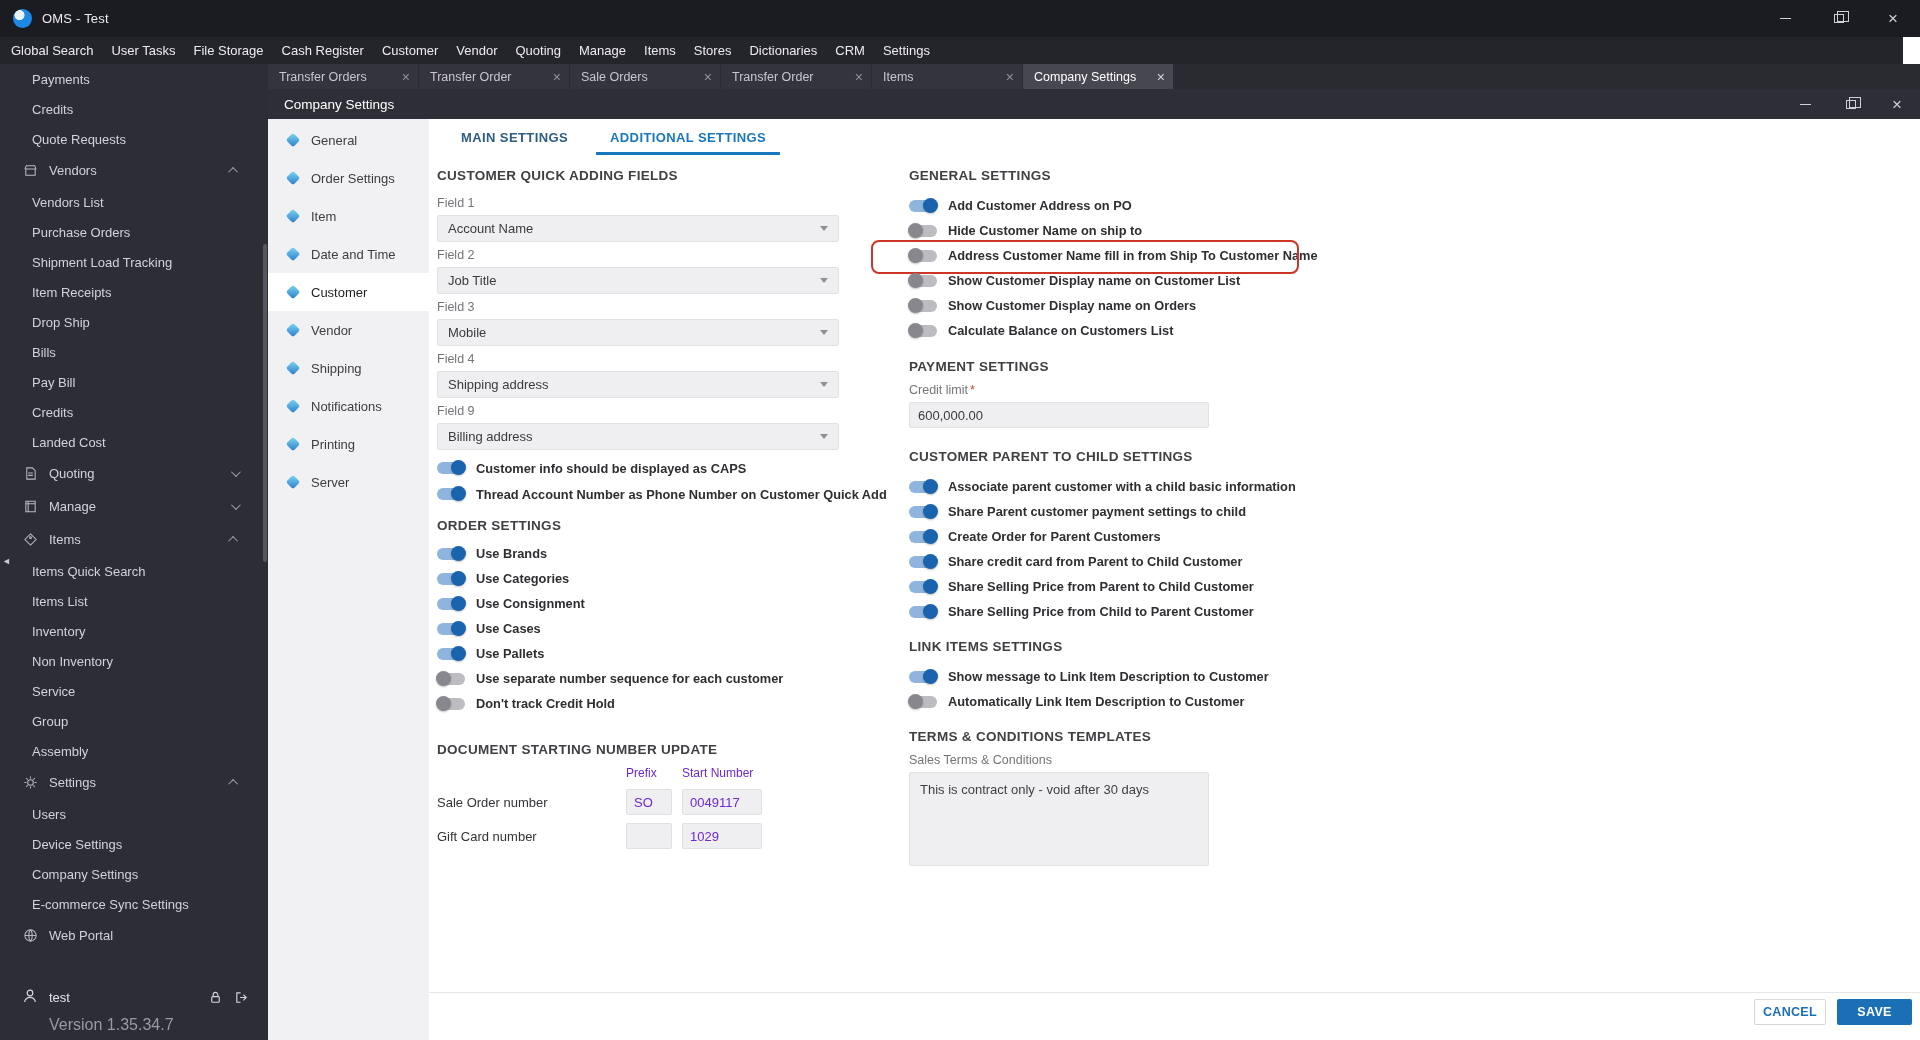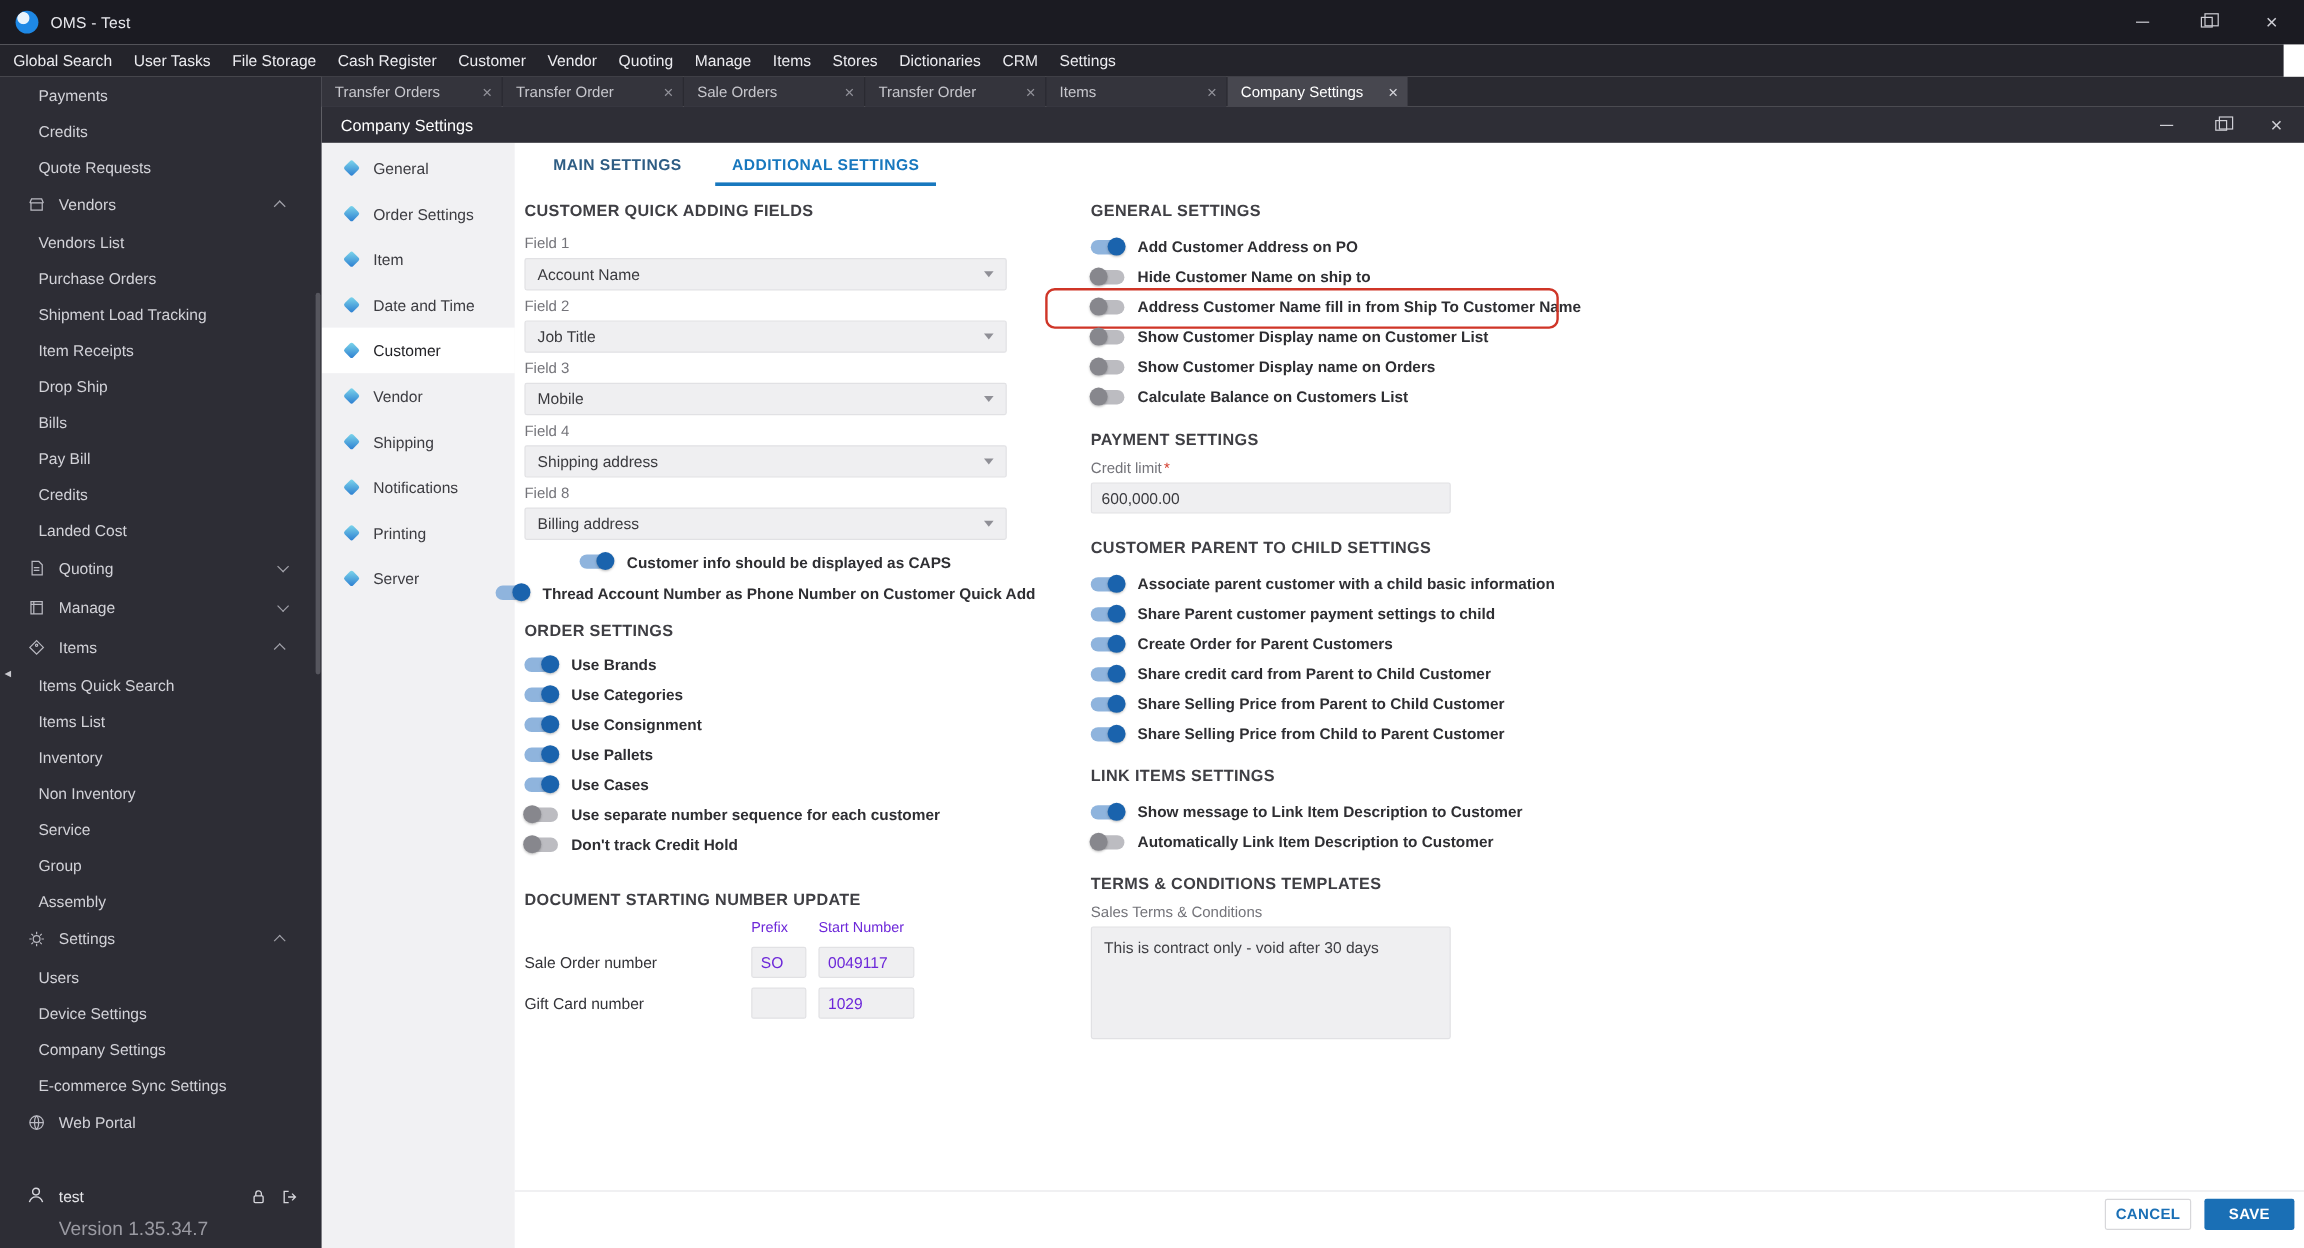--- a/index.html
+++ b/index.html
@@ -69,21 +69,21 @@
   .mb10{margin-bottom:10px;} .mb8{margin-bottom:8px;} .mb6{margin-bottom:6px;}
   .mt10{margin-top:10px;} .mt14{margin-top:14px;} .mt15{margin-top:15px;} .mt20{margin-top:20px;} .mt25{margin-top:25px;}
 
   .flabel { font-size:12.5px; color:#74747a; line-height:16px; margin-bottom:4px; }
   .req { color:#d43a2a; margin-left:2px; }
   .fblock { margin-bottom:5px; }
   .select { height:27px; background:#efeff1; border:1px solid #e1e1e4; border-radius:2px; display:flex; align-items:center; padding:0 10px; font-size:13px; color:#3a3a3e; }
   .caret { margin-left:auto; width:0; height:0; border-left:4px solid transparent; border-right:4px solid transparent; border-top:5px solid #8f8f96; }
 
   .trow { display:flex; align-items:center; height:25px; gap:11px; white-space:nowrap; }
-  .trow26 { height:26px;justify-content:center; }
+  .trow26 { height:26px; }
   .tlabel { font-size:12.8px; font-weight:600; color:#2e2e32; }
 
   .switch { position:relative; display:inline-block; width:28px; height:12px; border-radius:6px; background:#bcbcc1; flex:none; }
   .switch::after { content:''; position:absolute; top:-2px; left:-1px; width:15px; height:15px; border-radius:50%; background:#87878d; box-shadow:0 1px 2px rgba(0,0,0,.25); }
   .switch.on { background:#8fb4dd; }
   .switch.on::after { left:14px; background:#1a63ad; }
 
   .trow.highlight { position:relative; }
   .trow.highlight::before { content:''; position:absolute; left:-38px; top:-3px; width:424px; height:30px; border:2.5px solid #cf3527; border-radius:8px; pointer-events:none; }
 
@@ -411,21 +411,21 @@
         </div>
     </div>
     <div class="fblock">
       <div class="flabel">Field 4</div>
       <div class="select">
           <span>Shipping address</span>
           <span class="caret"></span>
         </div>
     </div>
     <div class="fblock">
-      <div class="flabel">Field 8</div>
+      <div class="flabel">Field 9</div>
       <div class="select">
           <span>Billing address</span>
           <span class="caret"></span>
         </div>
     </div>
 
     <div class="trow trow26">
       <span class="switch on"></span>
       <span class="tlabel">Customer info should be displayed as CAPS</span>
     </div>
@@ -442,25 +442,25 @@
     <div class="trow">
         <span class="switch on"></span>
         <span class="tlabel">Use Categories</span>
       </div>
     <div class="trow">
         <span class="switch on"></span>
         <span class="tlabel">Use Consignment</span>
       </div>
     <div class="trow">
         <span class="switch on"></span>
+        <span class="tlabel">Use Cases</span>
+      </div>
+    <div class="trow">
+        <span class="switch on"></span>
         <span class="tlabel">Use Pallets</span>
-      </div>
-    <div class="trow">
-        <span class="switch on"></span>
-        <span class="tlabel">Use Cases</span>
       </div>
     <div class="trow">
         <span class="switch"></span>
         <span class="tlabel">Use separate number sequence for each customer</span>
       </div>
     <div class="trow">
         <span class="switch"></span>
         <span class="tlabel">Don't track Credit Hold</span>
       </div>
 

